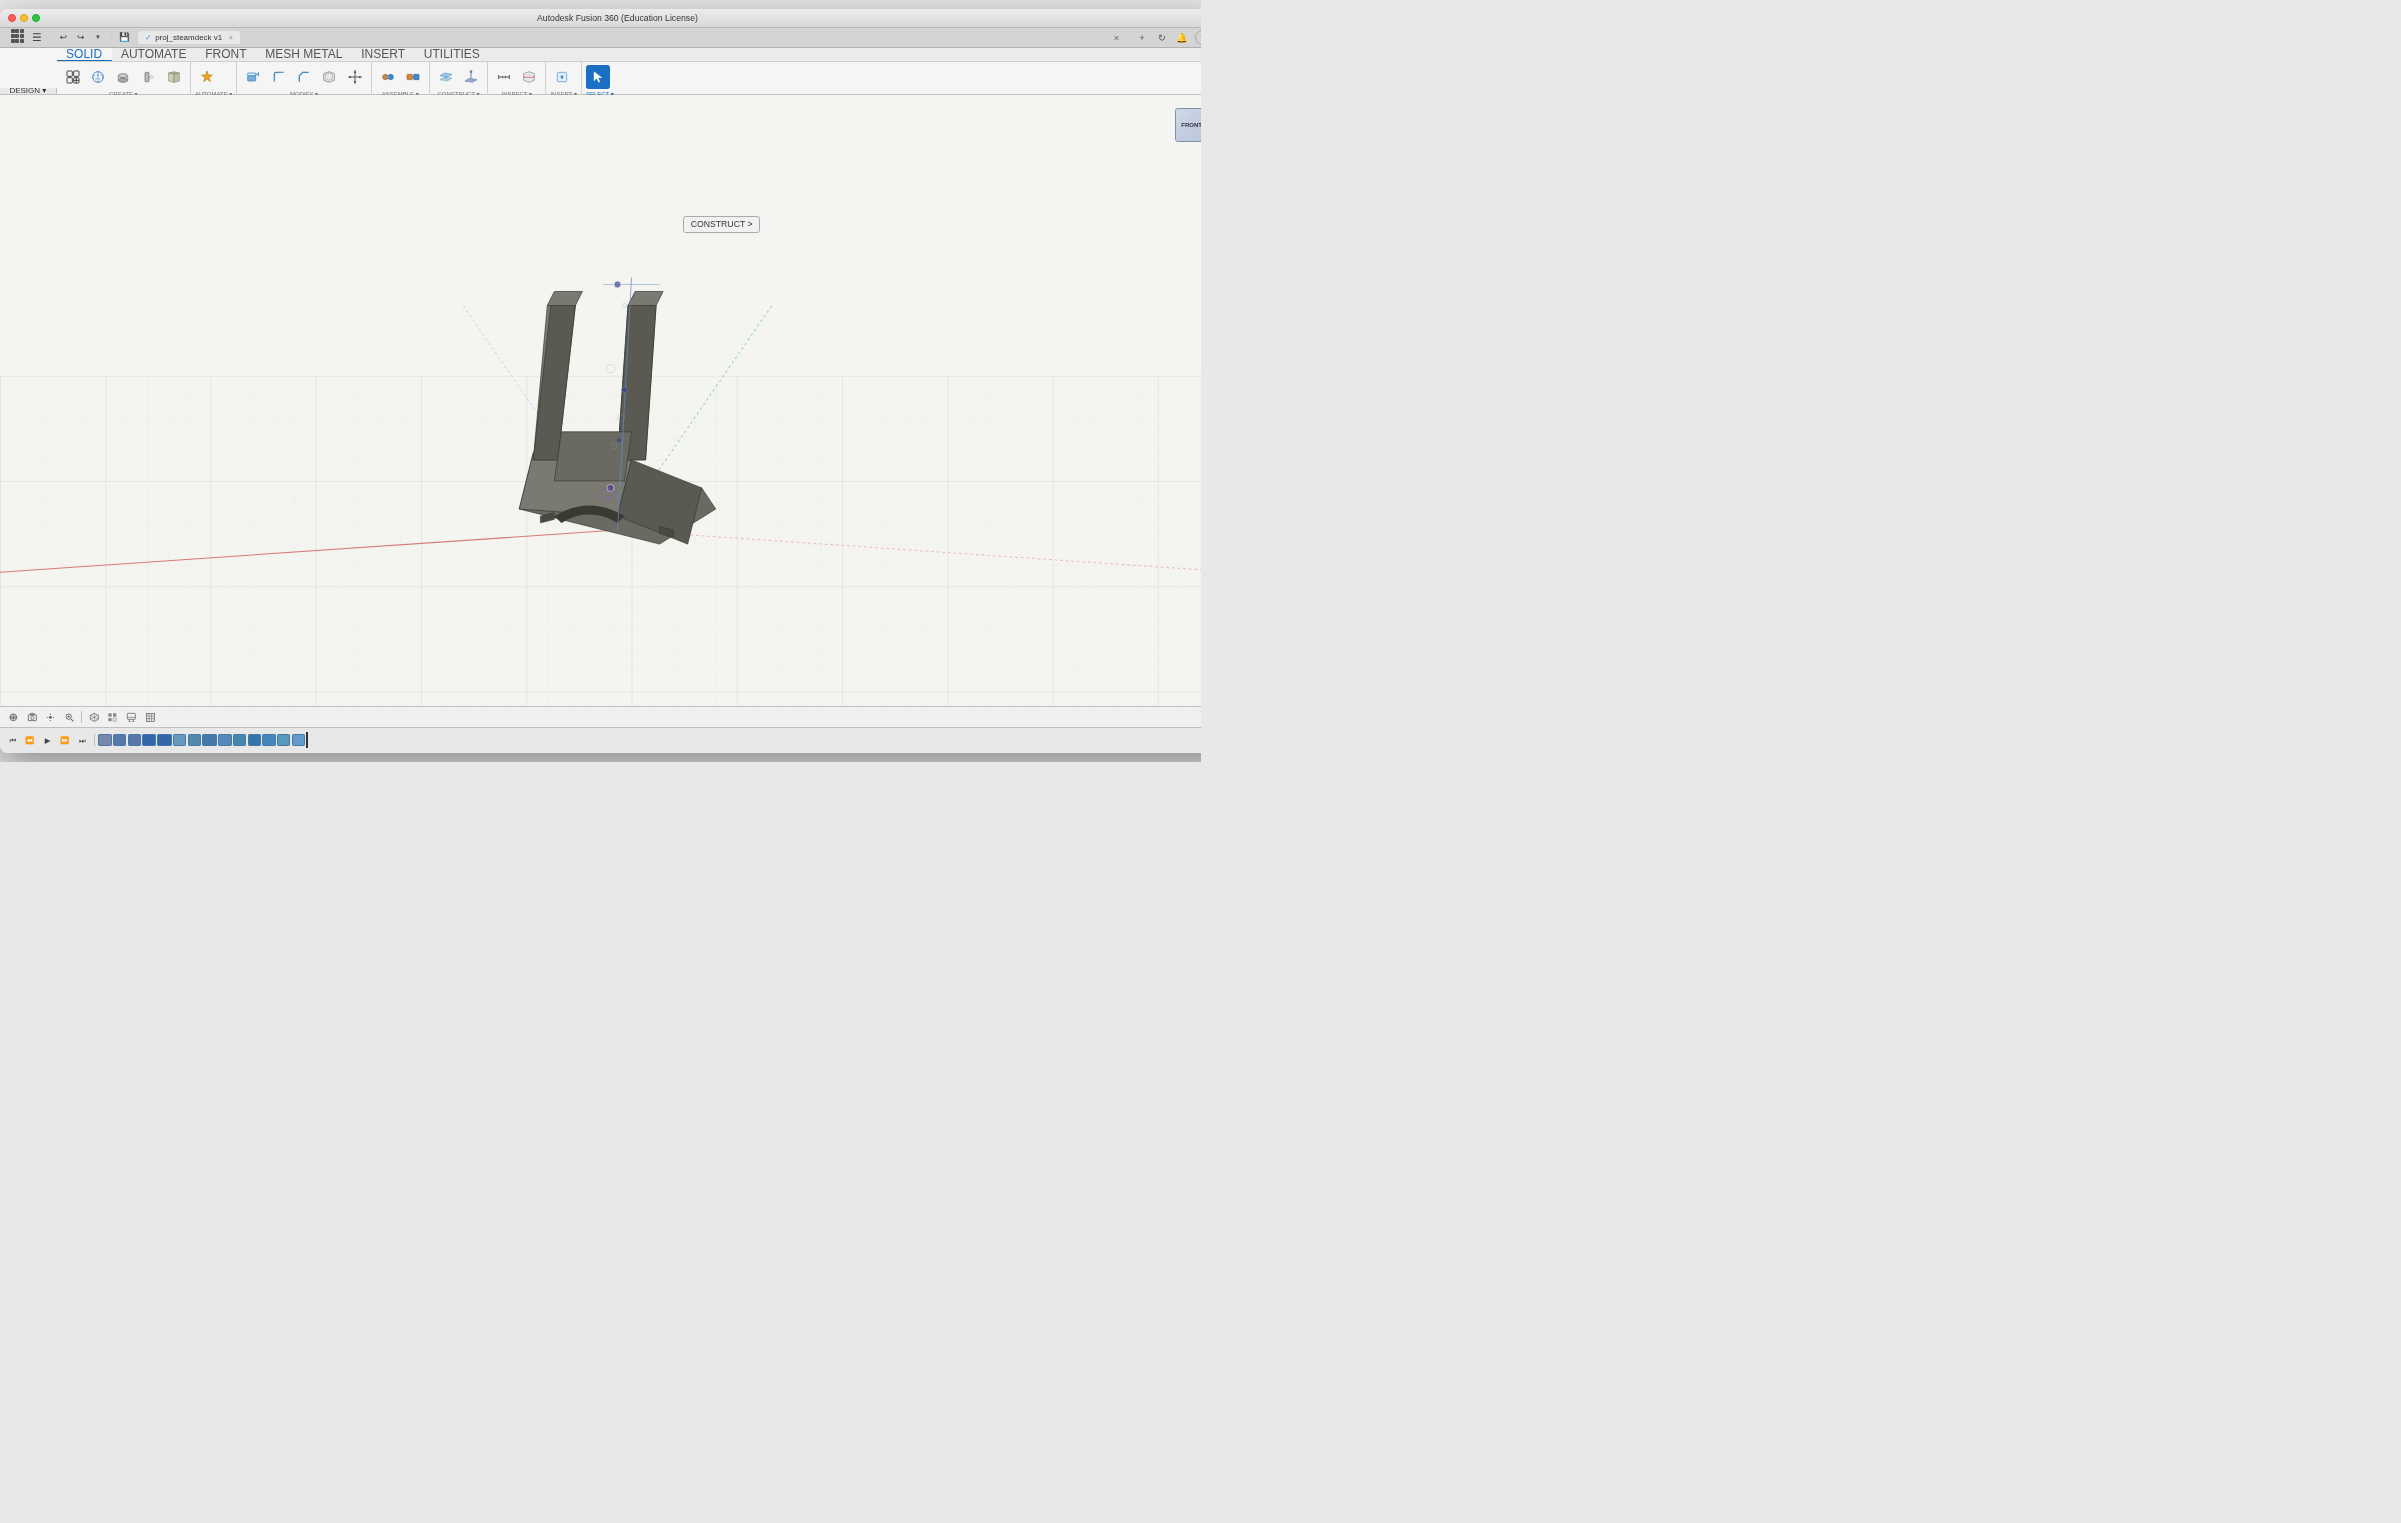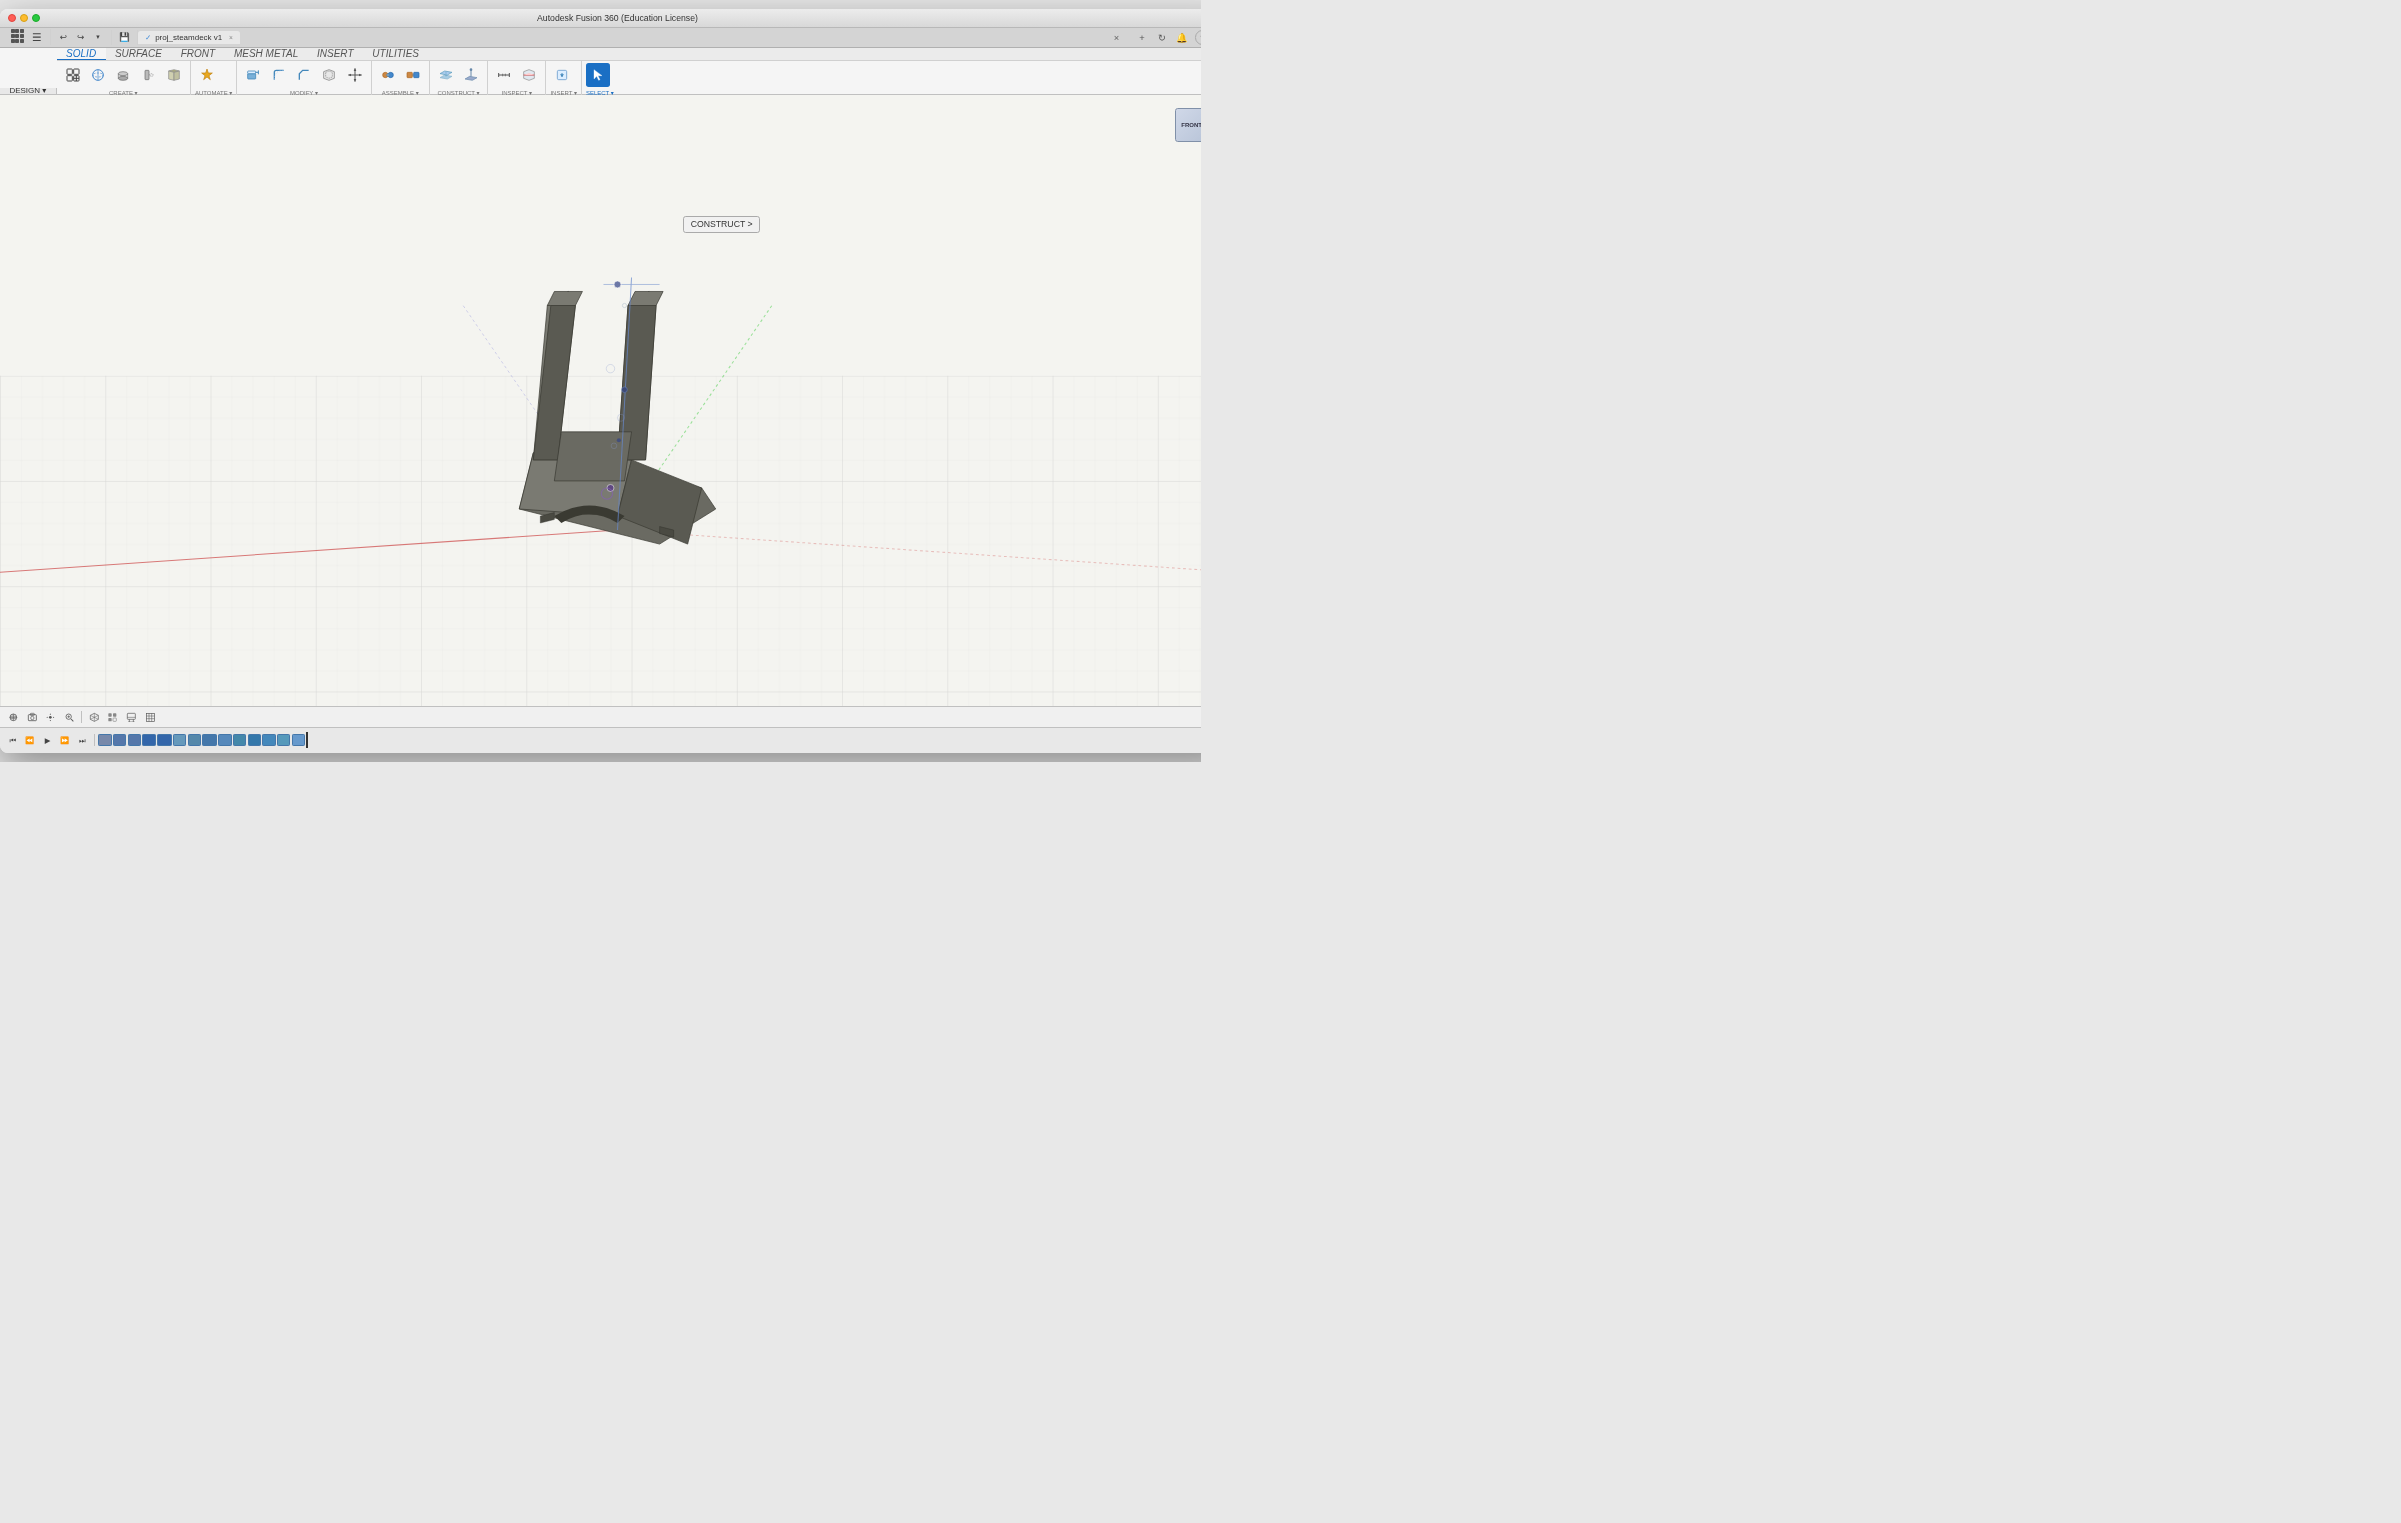--- a/index.html
+++ b/index.html
@@ -341,27 +341,26 @@
       flex: 1;
     }
     .toolbar-tab-row {
       display: flex;
       height: 14.7px;
       background: #ebebeb;
       border-bottom: 0.7px solid #d0d0d0;
     }
     .toolbar-tab-item {
       padding: 0 9.4px;
-      font-size: 10px;
+      font-size: 12px;
       color: #555;
       display: flex;
       align-items: center;
       cursor: pointer;
       border-bottom: 1.3px solid transparent;
-      font-style: italic;
     }
     .toolbar-tab-item.active {
       color: #1a6fc4;
       border-bottom: 1.3px solid #1a6fc4;
       background: #f5f5f5;
     }
     .toolbar-tools-row {
       display: flex;
       flex: 1;
       align-items: stretch;
@@ -497,21 +496,21 @@
   <div class="toolbar">
 
     <div class="design-btn">
       <span class="design-btn-label">DESIGN ▾</span>
     </div>
 
     <div class="toolbar-top">
 
       <div class="toolbar-tab-row">
         <div class="toolbar-tab-item active">SOLID</div>
-        <div class="toolbar-tab-item">SURFACE</div>
+        <div class="toolbar-tab-item">AUTOMATE</div>
         <div class="toolbar-tab-item">FRONT</div>
         <div class="toolbar-tab-item">MESH METAL</div>
         <div class="toolbar-tab-item">INSERT</div>
         <div class="toolbar-tab-item">UTILITIES</div>
       </div>
 
       <div class="toolbar-tools-row">
 
         <div class="toolbar-group">
           <div class="group-tools">

